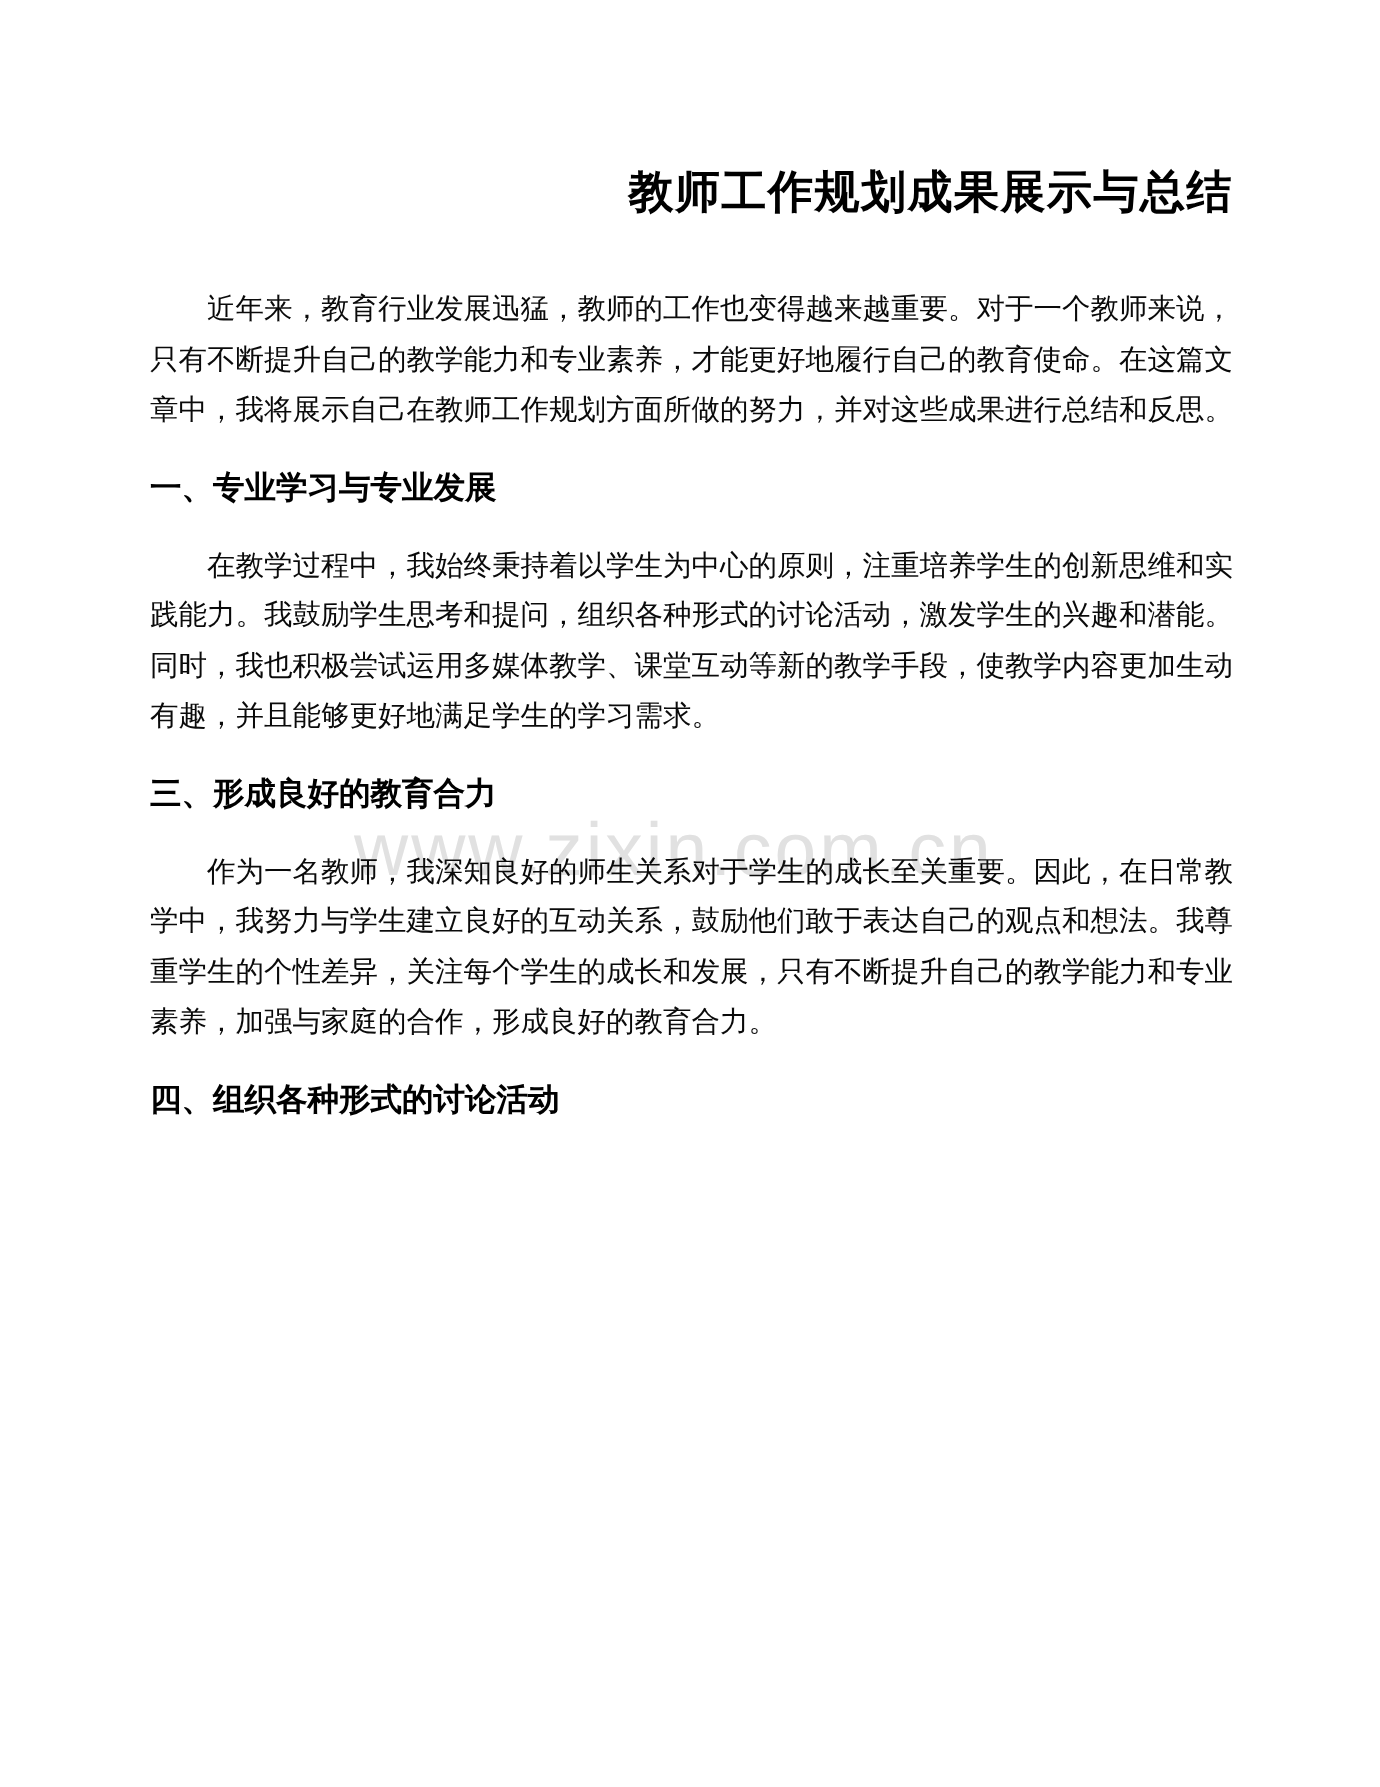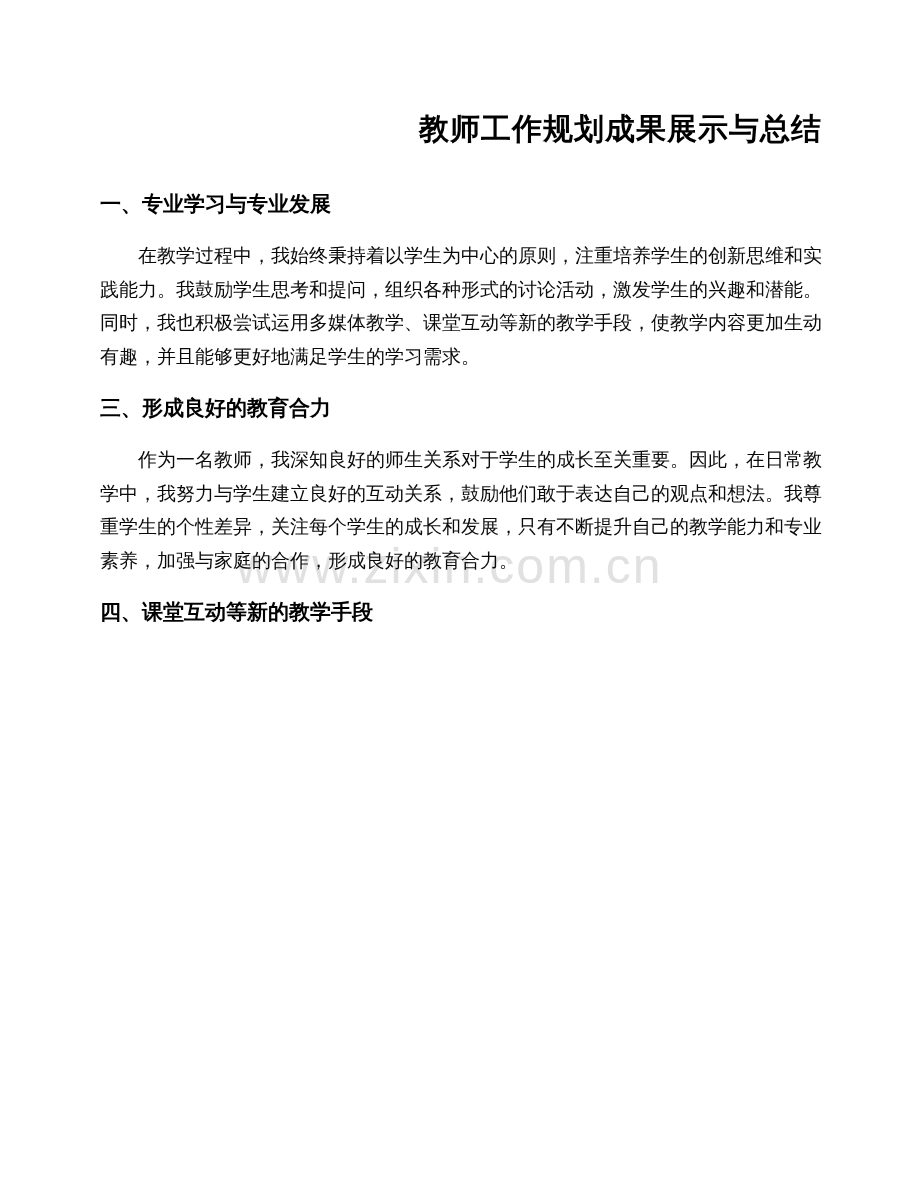--- a/index.html
+++ b/index.html
@@ -71,24 +71,25 @@
 <body>
 
 <div class="page">
 
   <div class="watermark">www.zixin.com.cn</div>
 
   <div class="content">
 
     <h1 class="doc-title">教师工作规划成果展示与总结</h1>
 
+    <p class="body-para">近年来，教育行业发展迅猛，教师的工作也变得越来越重要。对于一个教师来说，只有不断提升自己的教学能力和专业素养，才能更好地履行自己的教育使命。在这篇文章中，我将展示自己在教师工作规划方面所做的努力，并对这些成果进行总结和反思。</p>
 
     <h2 class="section-heading">一、专业学习与专业发展</h2>
 
     <p class="body-para">在教学过程中，我始终秉持着以学生为中心的原则，注重培养学生的创新思维和实践能力。我鼓励学生思考和提问，组织各种形式的讨论活动，激发学生的兴趣和潜能。同时，我也积极尝试运用多媒体教学、课堂互动等新的教学手段，使教学内容更加生动有趣，并且能够更好地满足学生的学习需求。</p>
 
     <h2 class="section-heading">三、形成良好的教育合力</h2>
     <p class="body-para">作为一名教师，我深知良好的师生关系对于学生的成长至关重要。因此，在日常教学中，我努力与学生建立良好的互动关系，鼓励他们敢于表达自己的观点和想法。我尊重学生的个性差异，关注每个学生的成长和发展，只有不断提升自己的教学能力和专业素养，加强与家庭的合作，形成良好的教育合力。</p>
 
-    <h2 class="section-heading">四、课堂互动等新的教学手段</h2>
+    <h2 class="section-heading">四、组织各种形式的讨论活动</h2>
 
   </div>
 </div>
 
 </body></html>

